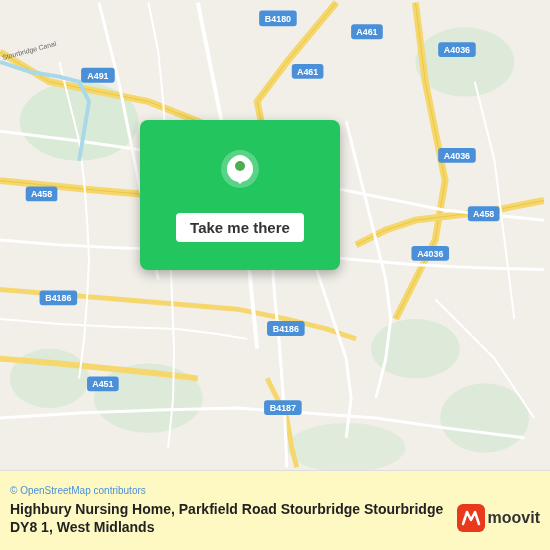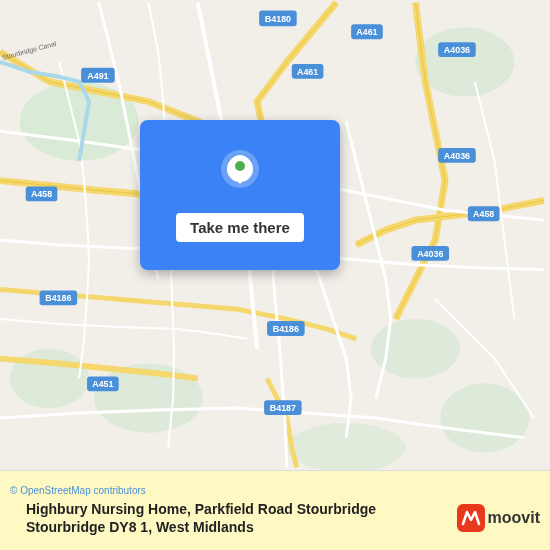--- a/index.html
+++ b/index.html
@@ -36,21 +36,21 @@
       height: 100%;
     }
 
     
     #cta-card {
       position: absolute;
       top: 120px;
       left: 140px;
       width: 200px;
       height: 150px;
-      background-color: #3b82f6;
+      background-color: #22c55e;
       border-radius: 8px;
       display: flex;
       flex-direction: column;
       align-items: center;
       justify-content: center;
       gap: 24px;
       box-shadow: 0 4px 12px rgba(0,0,0,0.3);
     }
 
     
@@ -226,21 +226,21 @@
       <circle cx="20" cy="17" r="5" fill="#4caf50"></circle>
     </svg>
 
     <button id="cta-button">Take me there</button>
   </div>
 
   <div id="footer">
     <div id="attribution">
       <span style="color:#4a90d9;">© OpenStreetMap contributors</span>
     </div>
-    <div style="display:flex; justify-content:space-between; align-items:center;margin-left:16px;">
+    <div style="display:flex; justify-content:space-between; align-items:center;">
       <div id="location-name">Highbury Nursing Home, Parkfield Road Stourbridge Stourbridge DY8 1, West Midlands</div>
       <div id="moovit-logo" style="position:relative; bottom:auto; right:auto; flex-shrink:0; margin-left:10px;">
 
         <svg class="moovit-icon" viewBox="0 0 28 28" xmlns="http://www.w3.org/2000/svg">
           <rect width="28" height="28" rx="6" fill="#e8391c"></rect>
           <path d="M6 20 L10 8 L14 16 L18 8 L22 20" stroke="white" stroke-width="2.5" fill="none" stroke-linejoin="round" stroke-linecap="round"></path>
         </svg>
         <span class="moovit-text">moovit</span>
       </div>
     </div>

